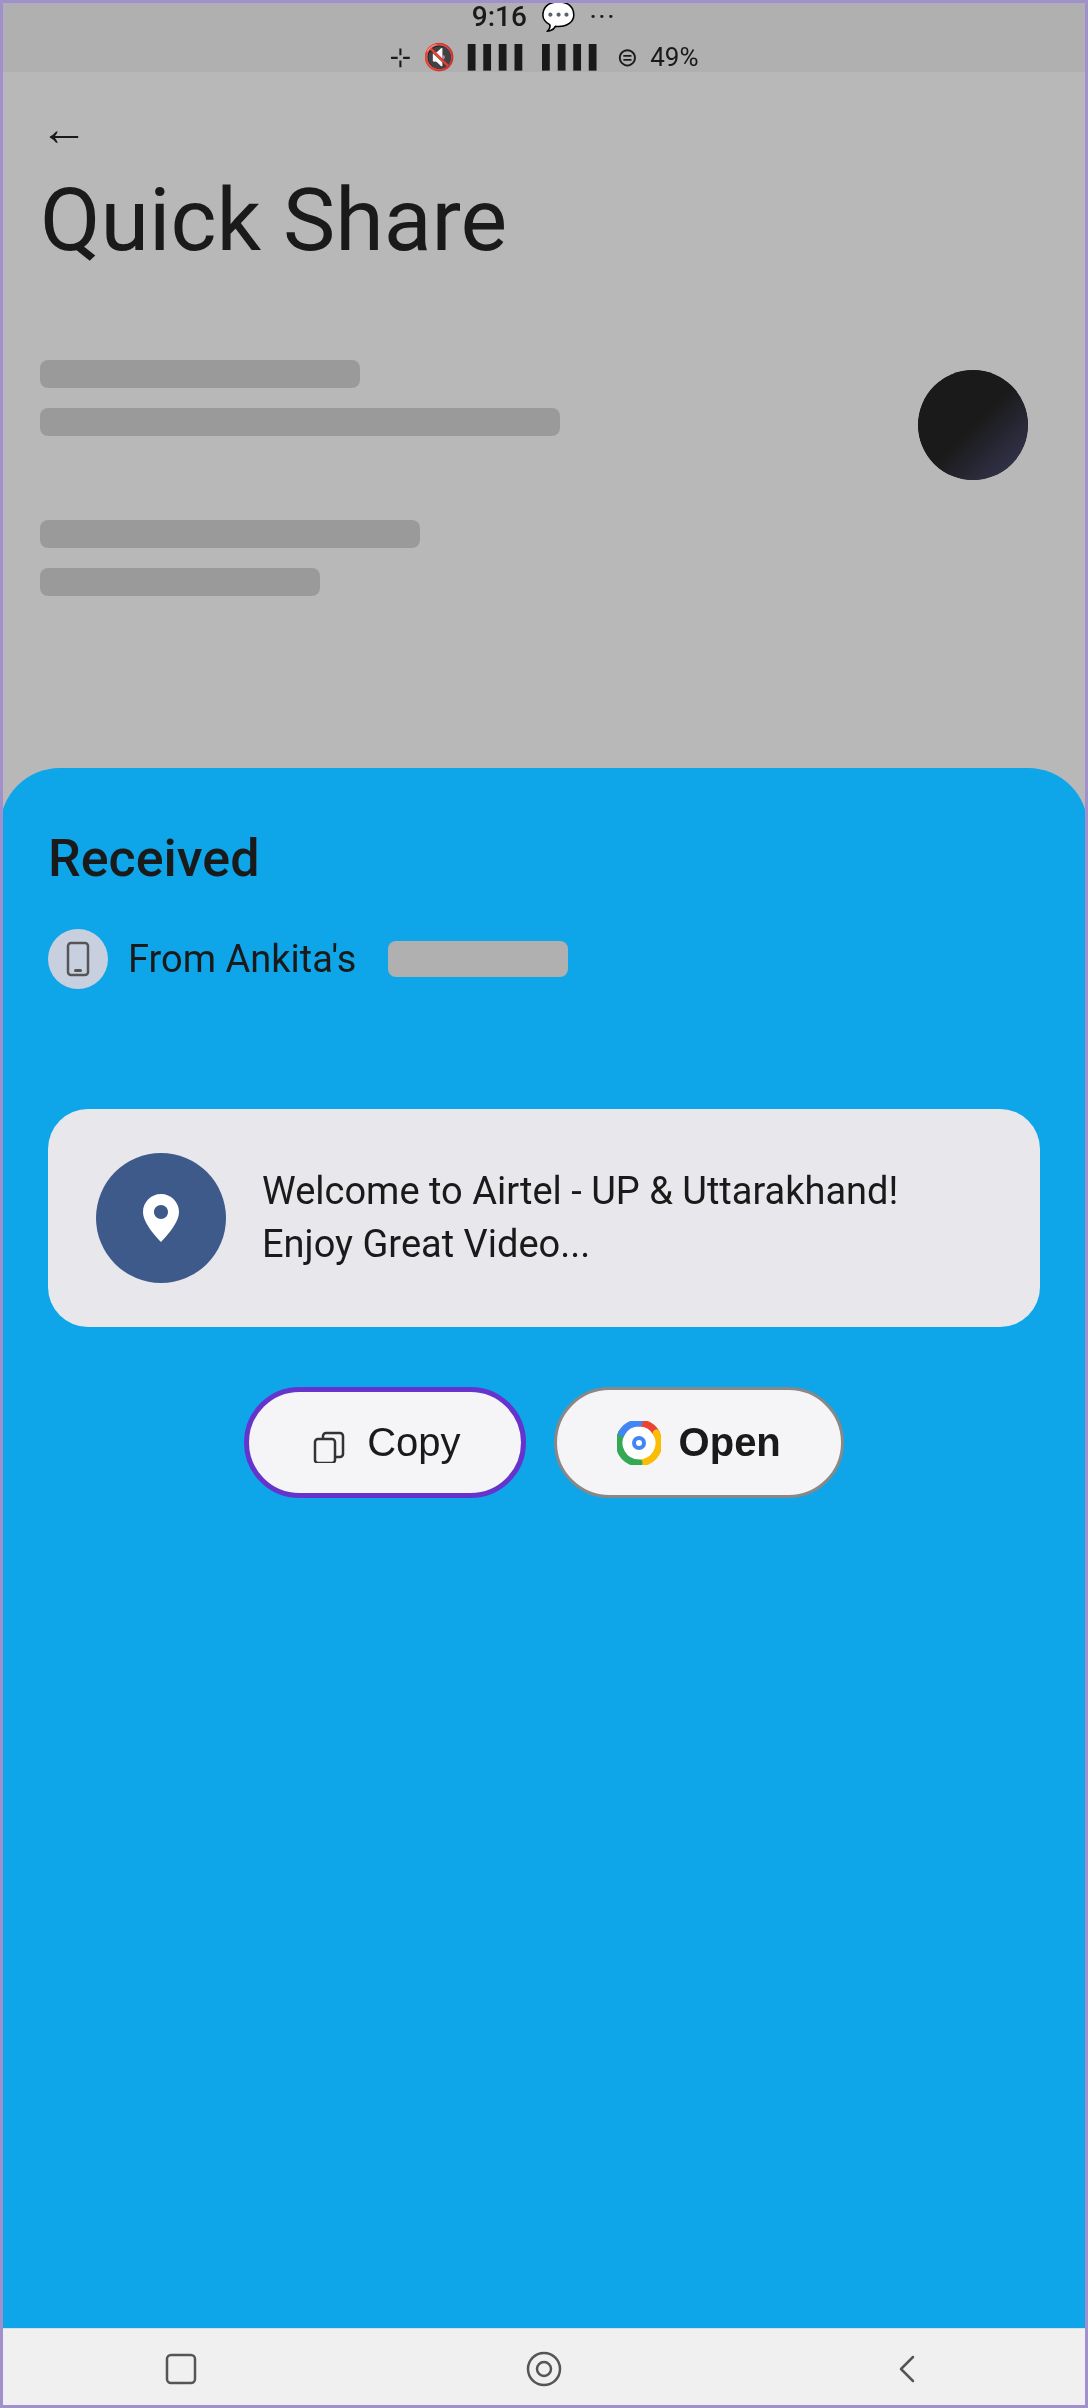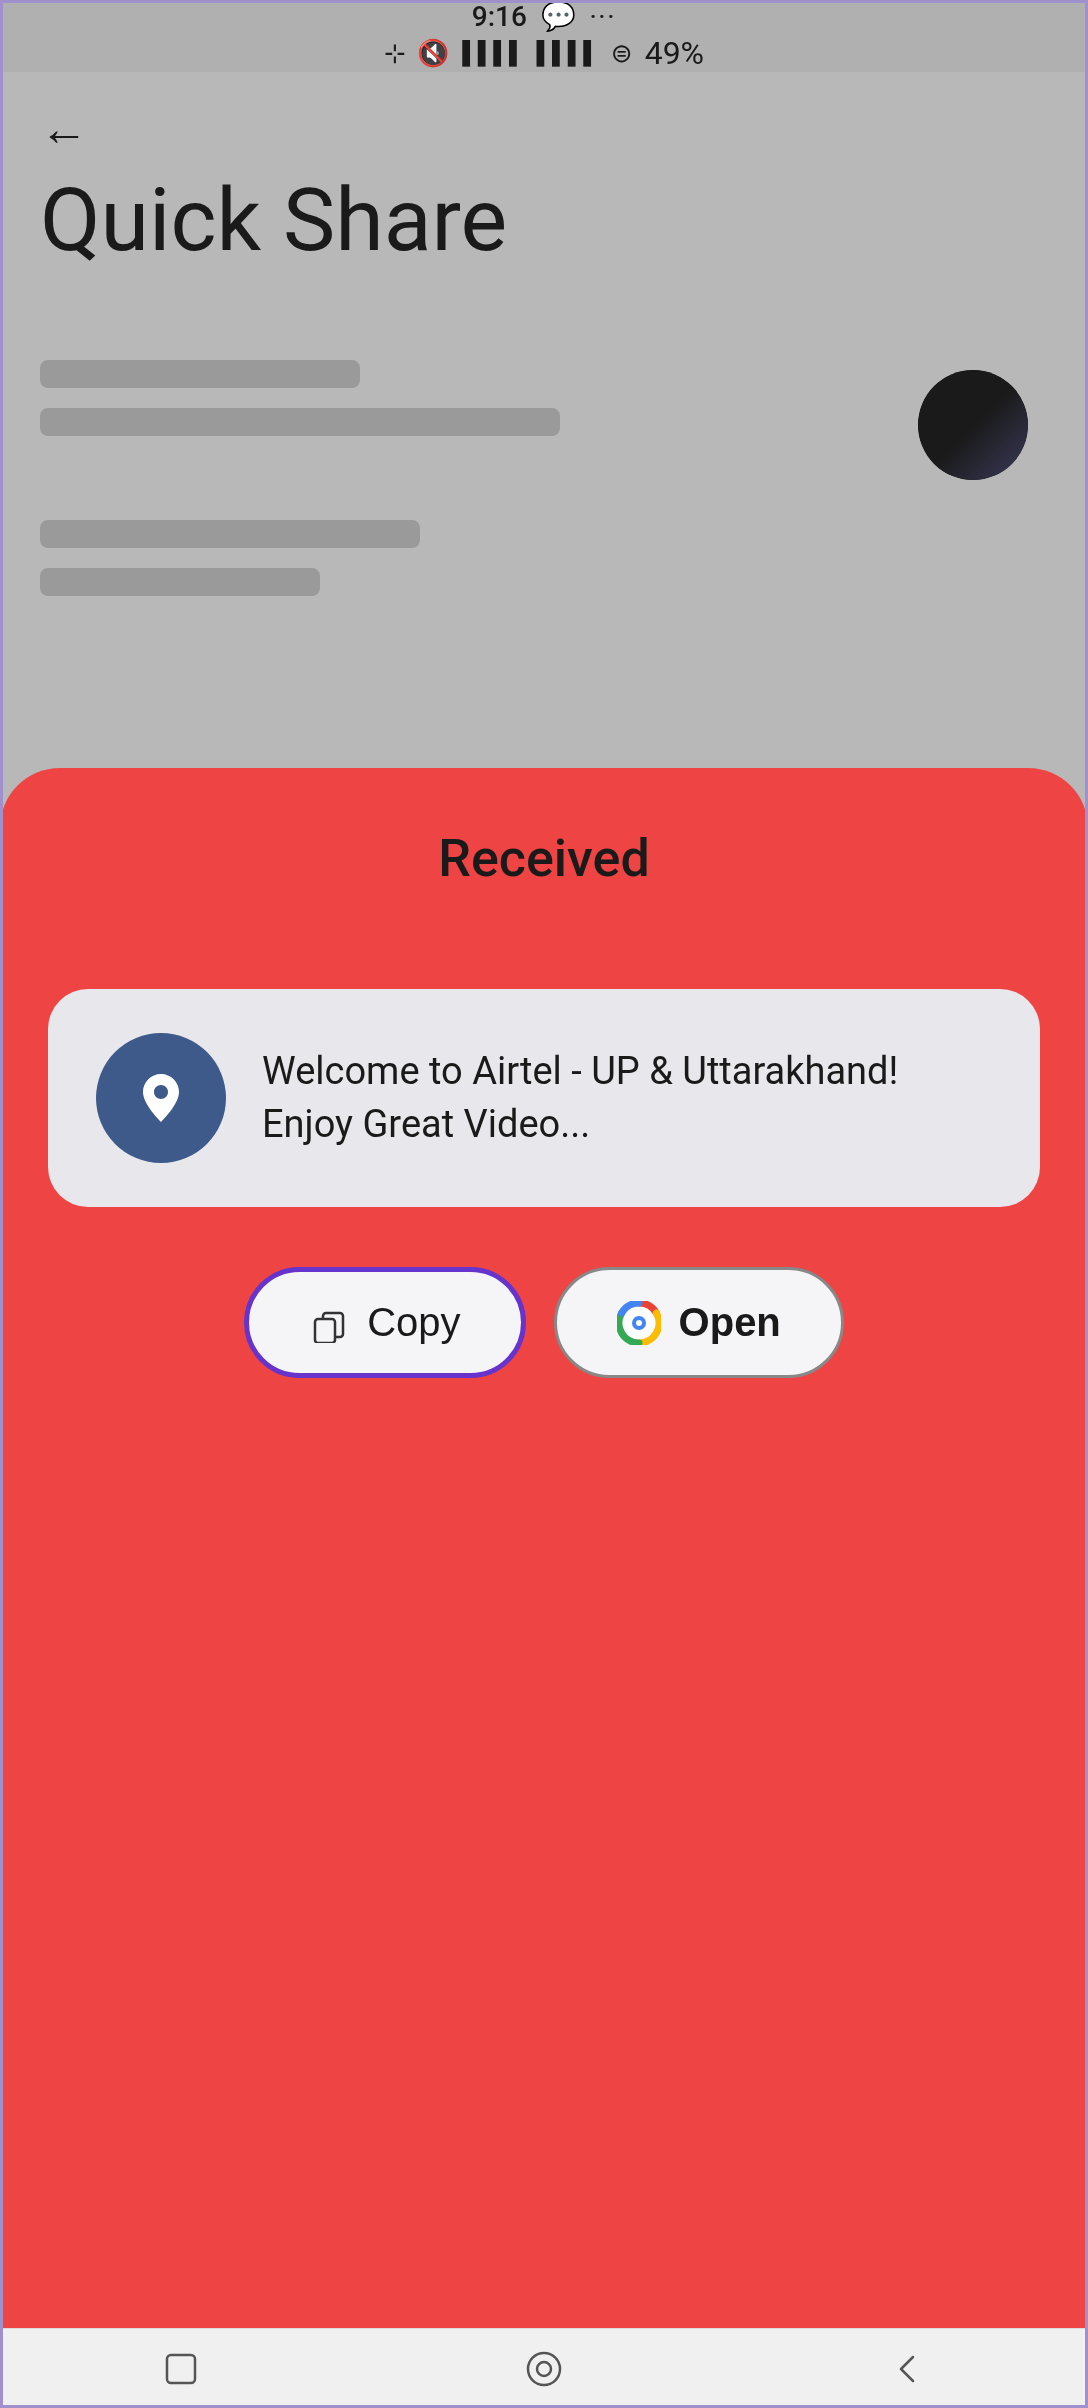--- a/index.html
+++ b/index.html
@@ -110,26 +110,25 @@
       border-radius: 50%;
     }
 
     
     .bottom-sheet {
       position: absolute;
       bottom: 80px;
       left: 0;
       right: 0;
       height: 1560px;
-      background: #ef4444;
+      background: #0ea5e9;
       border-radius: 60px 60px 0 0;
       z-index: 5;
       display: flex;
       flex-direction: column;
-      align-items: center;
       padding: 60px 48px 40px;
     }
 
     .received-title {
       font-size: 52px;
       font-weight: 500;
       color: #1a1a1a;
       margin-bottom: 40px;
     }
 
@@ -255,21 +254,21 @@
     
     .screen-border {
       position: absolute;
       top: 0; left: 0; right: 0; bottom: 0;
       border: 3px solid #a090cc;
       pointer-events: none;
       z-index: 100;
     }
 
     
-    .battery-text { font-size: 32px; }
+    .battery-text { font-size: 26px; }
 
     
     svg { display: block; }
   </style>
 </head>
 <body>
 
 <div class="screen-border"></div>
 
 <div class="background-screen">
@@ -310,20 +309,30 @@
   <div class="dark-circle">
     <div class="dark-circle-inner"></div>
   </div>
 
 </div>
 
 <div class="bottom-sheet">
 
   <div class="received-title">Received</div>
 
+  <div class="from-row">
+    <div class="device-icon">
+      <svg width="36" height="36" viewBox="0 0 36 36" fill="none">
+        <rect x="8" y="2" width="20" height="32" rx="3" stroke="#555" stroke-width="2.5" fill="none"></rect>
+        <rect x="14" y="28" width="8" height="3" rx="1.5" fill="#555"></rect>
+      </svg>
+    </div>
+    <span class="from-text">From Ankita's</span>
+    <span class="blurred-device-name"></span>
+  </div>
 
   <div style="flex: 1; max-height: 60px;"></div>
 
   <div class="message-card">
     <div class="location-icon-wrapper">
       <svg width="64" height="64" viewBox="0 0 64 64" fill="none">
         <path d="M32 8C22.06 8 14 16.06 14 26C14 38.5 32 56 32 56C32 56 50 38.5 50 26C50 16.06 41.94 8 32 8ZM32 33C28.13 33 25 29.87 25 26C25 22.13 28.13 19 32 19C35.87 19 39 22.13 39 26C39 29.87 35.87 33 32 33Z" fill="white"></path>
       </svg>
     </div>
     <div class="message-text">Welcome to Airtel - UP &amp; Uttarakhand! Enjoy Great Video...</div>

